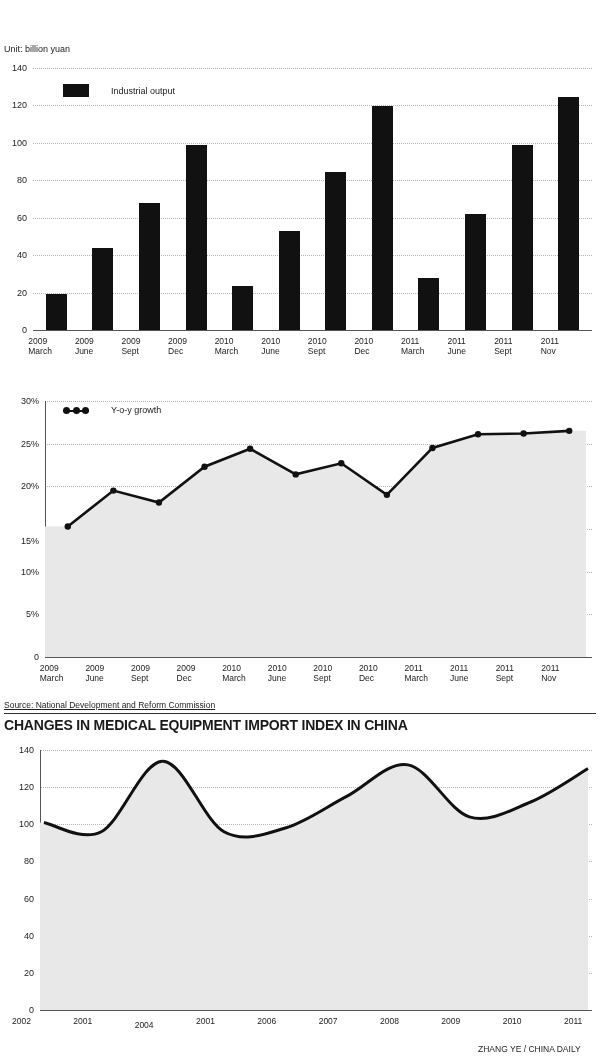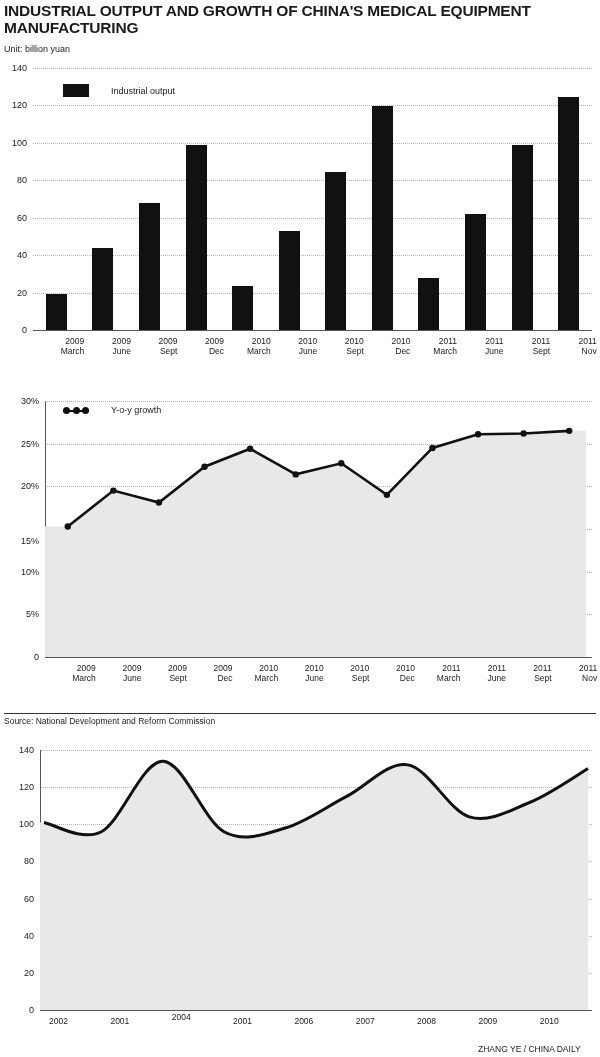--- a/index.html
+++ b/index.html
@@ -22,21 +22,21 @@
   
   .chart{position:absolute;}
   .gridline{position:absolute;left:0;height:0;border-top:1px dotted #b5b5b5;}
   .axis-y{position:absolute;top:0;width:0;border-left:1px solid #555;}
   .axis-x{position:absolute;left:0;height:0;border-top:1px solid #555;}
   .ytick{
     position:absolute;text-align:right;font-size:9px;color:#222;
     transform:translateY(-50%);
   }
   .xtick{
-    position:absolute;text-align:right;font-size:8.5px;color:#222;
+    position:absolute;text-align:left;font-size:8.5px;color:#222;
     line-height:10px;
   }
   .bar{position:absolute;background:#111;}
   .legend{position:absolute;display:flex;align-items:center;gap:22px;font-size:9px;}
   .legend .swatch{width:26px;height:13px;background:#111;display:block;}
   .legend .lineswatch{position:relative;width:26px;height:9px;display:block;}
   .legend .lineswatch i{
     position:absolute;left:0;top:4px;width:26px;height:2.4px;background:#111;display:block;
   }
   .legend .lineswatch b{
@@ -50,21 +50,20 @@
     position:absolute;font-size:14px;font-weight:bold;letter-spacing:-0.2px;
   }
   .hrule{position:absolute;height:0;border-top:1px solid #333;}
   svg{display:block;}
 </style>
 </head>
 <body>
 
 <div class="page">
 
-  <div class="title">INDUSTRIAL OUTPUT AND GROWTH OF CHINA'S MEDICAL EQUIPMENT MANUFACTURING</div>
   <div class="unit">Unit: billion yuan</div>
 
   <div class="chart" id="chart1" style="left:0;top:58px;width:600px;height:305px;">
       <div class="ytick" style="left:0px;top:272px;width:27px;">0</div>
       <div class="gridline" style="top:234.57142857142858px;width:559px;left:33px;"></div>
       <div class="ytick" style="left:0px;top:234.57142857142858px;width:27px;">20</div>
       <div class="gridline" style="top:197.14285714285717px;width:559px;left:33px;"></div>
       <div class="ytick" style="left:0px;top:197.14285714285717px;width:27px;">40</div>
       <div class="gridline" style="top:159.71428571428572px;width:559px;left:33px;"></div>
       <div class="ytick" style="left:0px;top:159.71428571428572px;width:27px;">60</div>
@@ -137,21 +136,21 @@
         <div>2011</div>
         <div>Nov</div>
       </div>
     </div>
 
   <div class="legend" style="left:63px;top:84px;">
     <span class="swatch"></span>
     <span>Industrial output</span>
   </div>
 
-  <div class="source" style="left:4px;top:716px;">Source: National Development and Reform Commission</div>
+  <div class="source" style="left:4px;top:700px;text-decoration:underline;">Source: National Development and Reform Commission</div>
 
   <div class="chart" id="chart2" style="left:0;top:385px;width:600px;height:300px;">
       <div class="ytick" style="left:0px;top:272px;width:39px;">0</div>
       <div class="gridline" style="top:229.33333333333334px;width:547px;left:45px;"></div>
       <div class="ytick" style="left:0px;top:229.33333333333334px;width:39px;">5%</div>
       <div class="gridline" style="top:186.66666666666669px;width:547px;left:45px;"></div>
       <div class="ytick" style="left:0px;top:186.66666666666669px;width:39px;">10%</div>
       <div class="gridline" style="top:144px;width:547px;left:45px;"></div>
       <div class="ytick" style="left:0px;top:156px;width:39px;">15%</div>
       <div class="gridline" style="top:101.33333333333334px;width:547px;left:45px;"></div>
@@ -232,20 +231,21 @@
     <span class="lineswatch">
       <i></i>
         <b style="left:0;"></b>
         <b style="left:9.5px;"></b>
         <b style="left:19px;"></b>
     </span>
     <span>Y-o-y growth</span>
   </div>
 
   <div class="hrule" style="left:4px;top:713px;width:592px;"></div>
+  <div class="subtitle" style="left:4px;top:717px;">CHANGES IN MEDICAL EQUIPMENT IMPORT INDEX IN CHINA</div>
 
   <div class="chart" id="chart3" style="left:0;top:740px;width:600px;height:300px;">
       <div class="ytick" style="left:0px;top:270px;width:34px;">0</div>
       <div class="gridline" style="top:232.85714285714286px;width:552px;left:40px;"></div>
       <div class="ytick" style="left:0px;top:232.85714285714286px;width:34px;">20</div>
       <div class="gridline" style="top:195.71428571428572px;width:552px;left:40px;"></div>
       <div class="ytick" style="left:0px;top:195.71428571428572px;width:34px;">40</div>
       <div class="gridline" style="top:158.57142857142858px;width:552px;left:40px;"></div>
       <div class="ytick" style="left:0px;top:158.57142857142858px;width:34px;">60</div>
       <div class="gridline" style="top:121.42857142857144px;width:552px;left:40px;"></div>
@@ -257,21 +257,21 @@
       <div class="gridline" style="top:10px;width:552px;left:40px;"></div>
       <div class="ytick" style="left:0px;top:10px;width:34px;">140</div>
       <div class="axis-x" style="left:40px;top:270px;width:552px;"></div>
       <div class="axis-y" style="left:40px;top:10px;height:260px;"></div>
       <svg width="600" height="300" style="position:absolute;left:0;top:0;">
         <path d="M40,270 L40,82.42857142857144 44,82.42857142857144 C53.55555555555556,83.9761904761905 81.55555555555556,101.92857142857144 101.33333333333334,91.71428571428572 C121.11111111111113,81.5 142.22222222222223,21.14285714285714 162.66666666666669,21.14285714285714 C183.11111111111114,21.14285714285714 203.55555555555554,80.57142857142858 224,91.71428571428572 C244.44444444444446,102.85714285714286 264.8888888888889,93.88095238095238 285.33333333333337,88 C305.7777777777778,82.11904761904762 326.22222222222223,66.95238095238096 346.6666666666667,56.428571428571445 C367.11111111111114,45.90476190476192 387.55555555555554,21.45238095238096 408,24.85714285714286 C428.44444444444446,28.261904761904763 448.8888888888889,70.66666666666667 469.33333333333337,76.85714285714286 C489.7777777777778,83.04761904761905 510.88888888888897,70.04761904761905 530.6666666666667,62 C550.4444444444446,53.95238095238095 578.4444444444445,34.14285714285713 588,28.571428571428555 L588,28.571428571428555 L588,270 Z" fill="#e8e8e8"></path>
         <path d="M44,82.42857142857144 C53.55555555555556,83.9761904761905 81.55555555555556,101.92857142857144 101.33333333333334,91.71428571428572 C121.11111111111113,81.5 142.22222222222223,21.14285714285714 162.66666666666669,21.14285714285714 C183.11111111111114,21.14285714285714 203.55555555555554,80.57142857142858 224,91.71428571428572 C244.44444444444446,102.85714285714286 264.8888888888889,93.88095238095238 285.33333333333337,88 C305.7777777777778,82.11904761904762 326.22222222222223,66.95238095238096 346.6666666666667,56.428571428571445 C367.11111111111114,45.90476190476192 387.55555555555554,21.45238095238096 408,24.85714285714286 C428.44444444444446,28.261904761904763 448.8888888888889,70.66666666666667 469.33333333333337,76.85714285714286 C489.7777777777778,83.04761904761905 510.88888888888897,70.04761904761905 530.6666666666667,62 C550.4444444444446,53.95238095238095 578.4444444444445,34.14285714285713 588,28.571428571428555" fill="none" stroke="#111111" stroke-width="3"></path>
       </svg>
       <div class="xtick" style="left:12px;top:276px;width:56px;">2002</div>
       <div class="xtick" style="left:73.33333333333334px;top:276px;width:56px;">2001</div>
-      <div class="xtick" style="left:134.66666666666669px;top:272px;width:56px;">2004</div>
+      <div class="xtick" style="left:134.66666666666669px;top:280px;width:56px;">2004</div>
       <div class="xtick" style="left:196px;top:276px;width:56px;">2001</div>
       <div class="xtick" style="left:257.33333333333337px;top:276px;width:56px;">2006</div>
       <div class="xtick" style="left:318.6666666666667px;top:276px;width:56px;">2007</div>
       <div class="xtick" style="left:380px;top:276px;width:56px;">2008</div>
       <div class="xtick" style="left:441.33333333333337px;top:276px;width:56px;">2009</div>
       <div class="xtick" style="left:502.66666666666674px;top:276px;width:56px;">2010</div>
       <div class="xtick" style="left:564px;top:276px;width:56px;">2011</div>
     </div>
 
   <div class="credit" style="left:478px;top:1044px;">ZHANG YE / CHINA DAILY</div>

